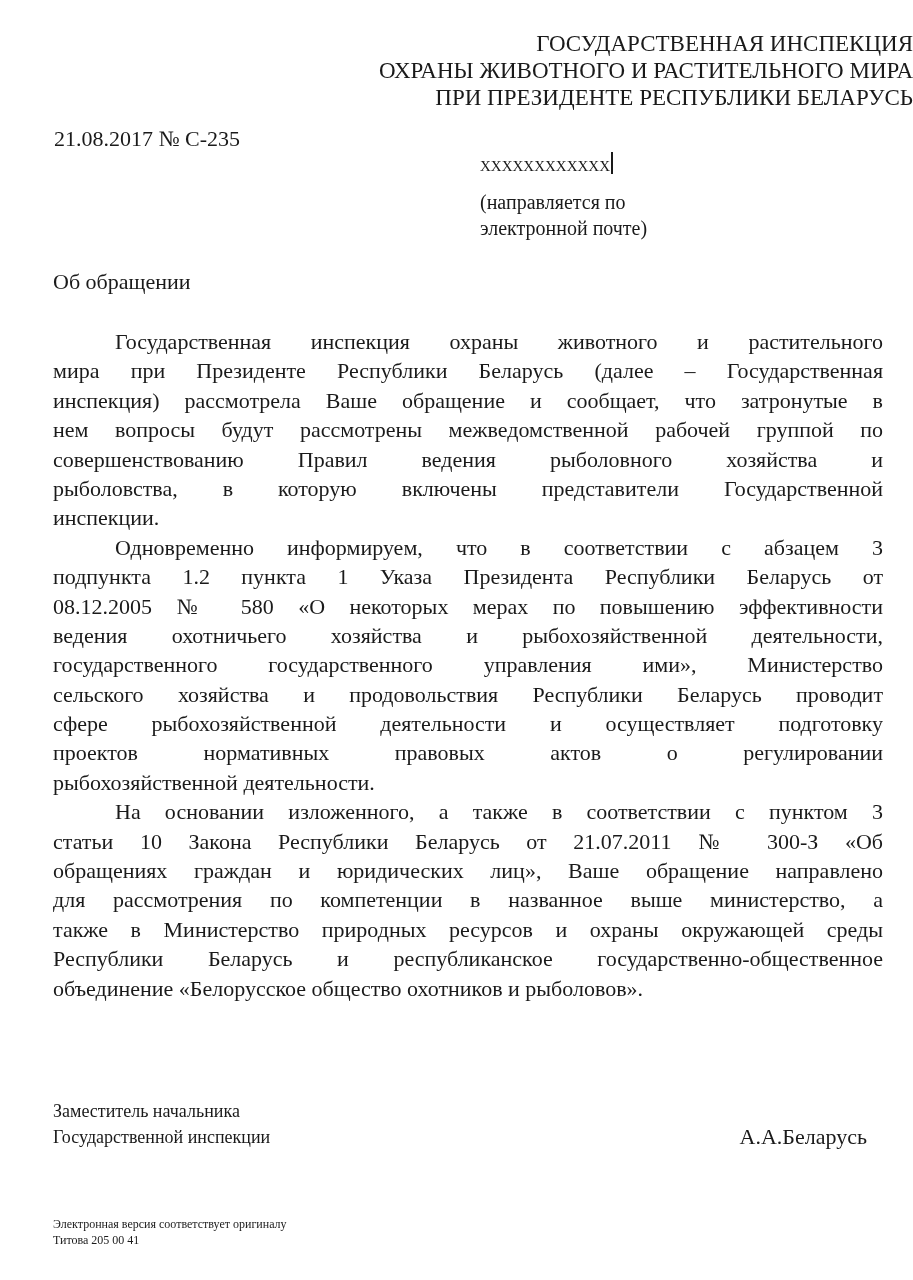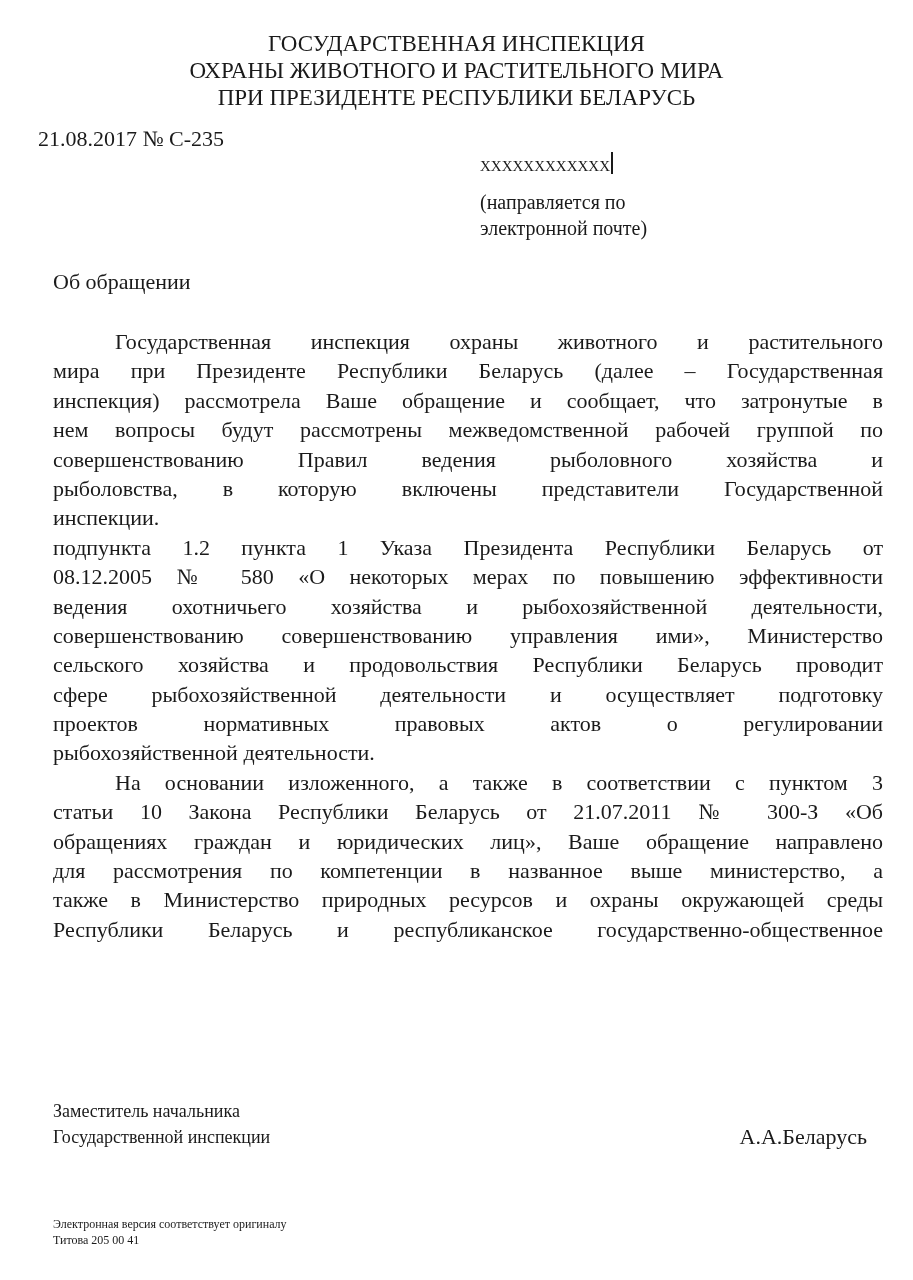--- a/index.html
+++ b/index.html
@@ -1,21 +1,21 @@
 <!DOCTYPE html>
 <html><head>
 <meta charset="utf-8">
 <style>
   html, body { margin:0; padding:0; background:#ffffff; }
   body { width:913px; height:1280px; position:relative; overflow:hidden; color:#1a1a1a;
          font-family:"Liberation Serif", "DejaVu Serif", serif; }
   .abs { position:absolute; }
   .header { left:0; width:913px; top:30px; text-align:center; font-size:23px; line-height:27px; }
-  .header div { white-space:nowrap; }
-  .regno { left:38px; top:126px; font-size:22px; white-space:nowrap; }
+  .header div { white-space:nowrap;text-align:right; }
+  .regno { left:54px; top:126px; font-size:22px; white-space:nowrap; }
   .recipient { left:480px; top:152px; font-size:15px; white-space:nowrap; }
   .cursor { display:inline-block; width:2px; height:22px; background:#1a1a1a; vertical-align:-3px; margin-left:1px; }
   .note { left:480px; top:189px; font-size:20px; line-height:26px; }
   .subject { left:53px; top:269px; font-size:22px; white-space:nowrap; }
   .body { left:53px; width:830px; top:327px; font-size:22px; line-height:29.4px; }
   .ln { display:block; white-space:nowrap; text-align:justify; text-align-last:justify; height:29.4px; }
   .ln.last { text-align-last:left; }
   .ln.ind { padding-left:62px; }
   .sig { left:53px; top:1098px; font-size:18px; line-height:26px; white-space:nowrap; }
   .signame { right:46px; top:1124px; font-size:22px; white-space:nowrap; }
@@ -47,36 +47,38 @@
   <div>
     <span class="ln ind">Государственная инспекция охраны животного и растительного</span>
     <span class="ln">мира при Президенте Республики Беларусь (далее – Государственная</span>
     <span class="ln">инспекция) рассмотрела Ваше обращение и сообщает, что затронутые в</span>
     <span class="ln">нем вопросы будут рассмотрены межведомственной рабочей группой по</span>
     <span class="ln">совершенствованию Правил ведения рыболовного хозяйства и</span>
     <span class="ln">рыболовства, в которую включены представители Государственной</span>
     <span class="ln last">инспекции.</span>
   </div>
   <div>
+    <span class="ln ind">Одновременно информируем, что в соответствии с абзацем 3</span>
     <span class="ln">подпункта 1.2 пункта 1 Указа Президента Республики Беларусь от</span>
     <span class="ln">08.12.2005 № 580 «О некоторых мерах по повышению эффективности</span>
     <span class="ln">ведения охотничьего хозяйства и рыбохозяйственной деятельности,</span>
-    <span class="ln">совершенствованию совершенствованию управления ими», Министерство</span>
+    <span class="ln">государственного государственного управления ими», Министерство</span>
     <span class="ln">сельского хозяйства и продовольствия Республики Беларусь проводит</span>
     <span class="ln">сфере рыбохозяйственной деятельности и осуществляет подготовку</span>
     <span class="ln">проектов нормативных правовых актов о регулировании</span>
     <span class="ln last">рыбохозяйственной деятельности.</span>
   </div>
   <div>
     <span class="ln ind">На основании изложенного, а также в соответствии с пунктом 3</span>
     <span class="ln">статьи 10 Закона Республики Беларусь от 21.07.2011 № 300-З «Об</span>
     <span class="ln">обращениях граждан и юридических лиц», Ваше обращение направлено</span>
     <span class="ln">для рассмотрения по компетенции в названное выше министерство, а</span>
     <span class="ln">также в Министерство природных ресурсов и охраны окружающей среды</span>
     <span class="ln">Республики Беларусь и республиканское государственно-общественное</span>
+    <span class="ln last">объединение «Белорусское общество охотников и рыболовов».</span>
   </div>
 </div>
 
 <div class="abs sig">
   <div>Заместитель начальника</div>
   <div>Государственной инспекции</div>
 </div>
 <div class="abs signame">А.А.Беларусь</div>
 
 <div class="abs foot">

